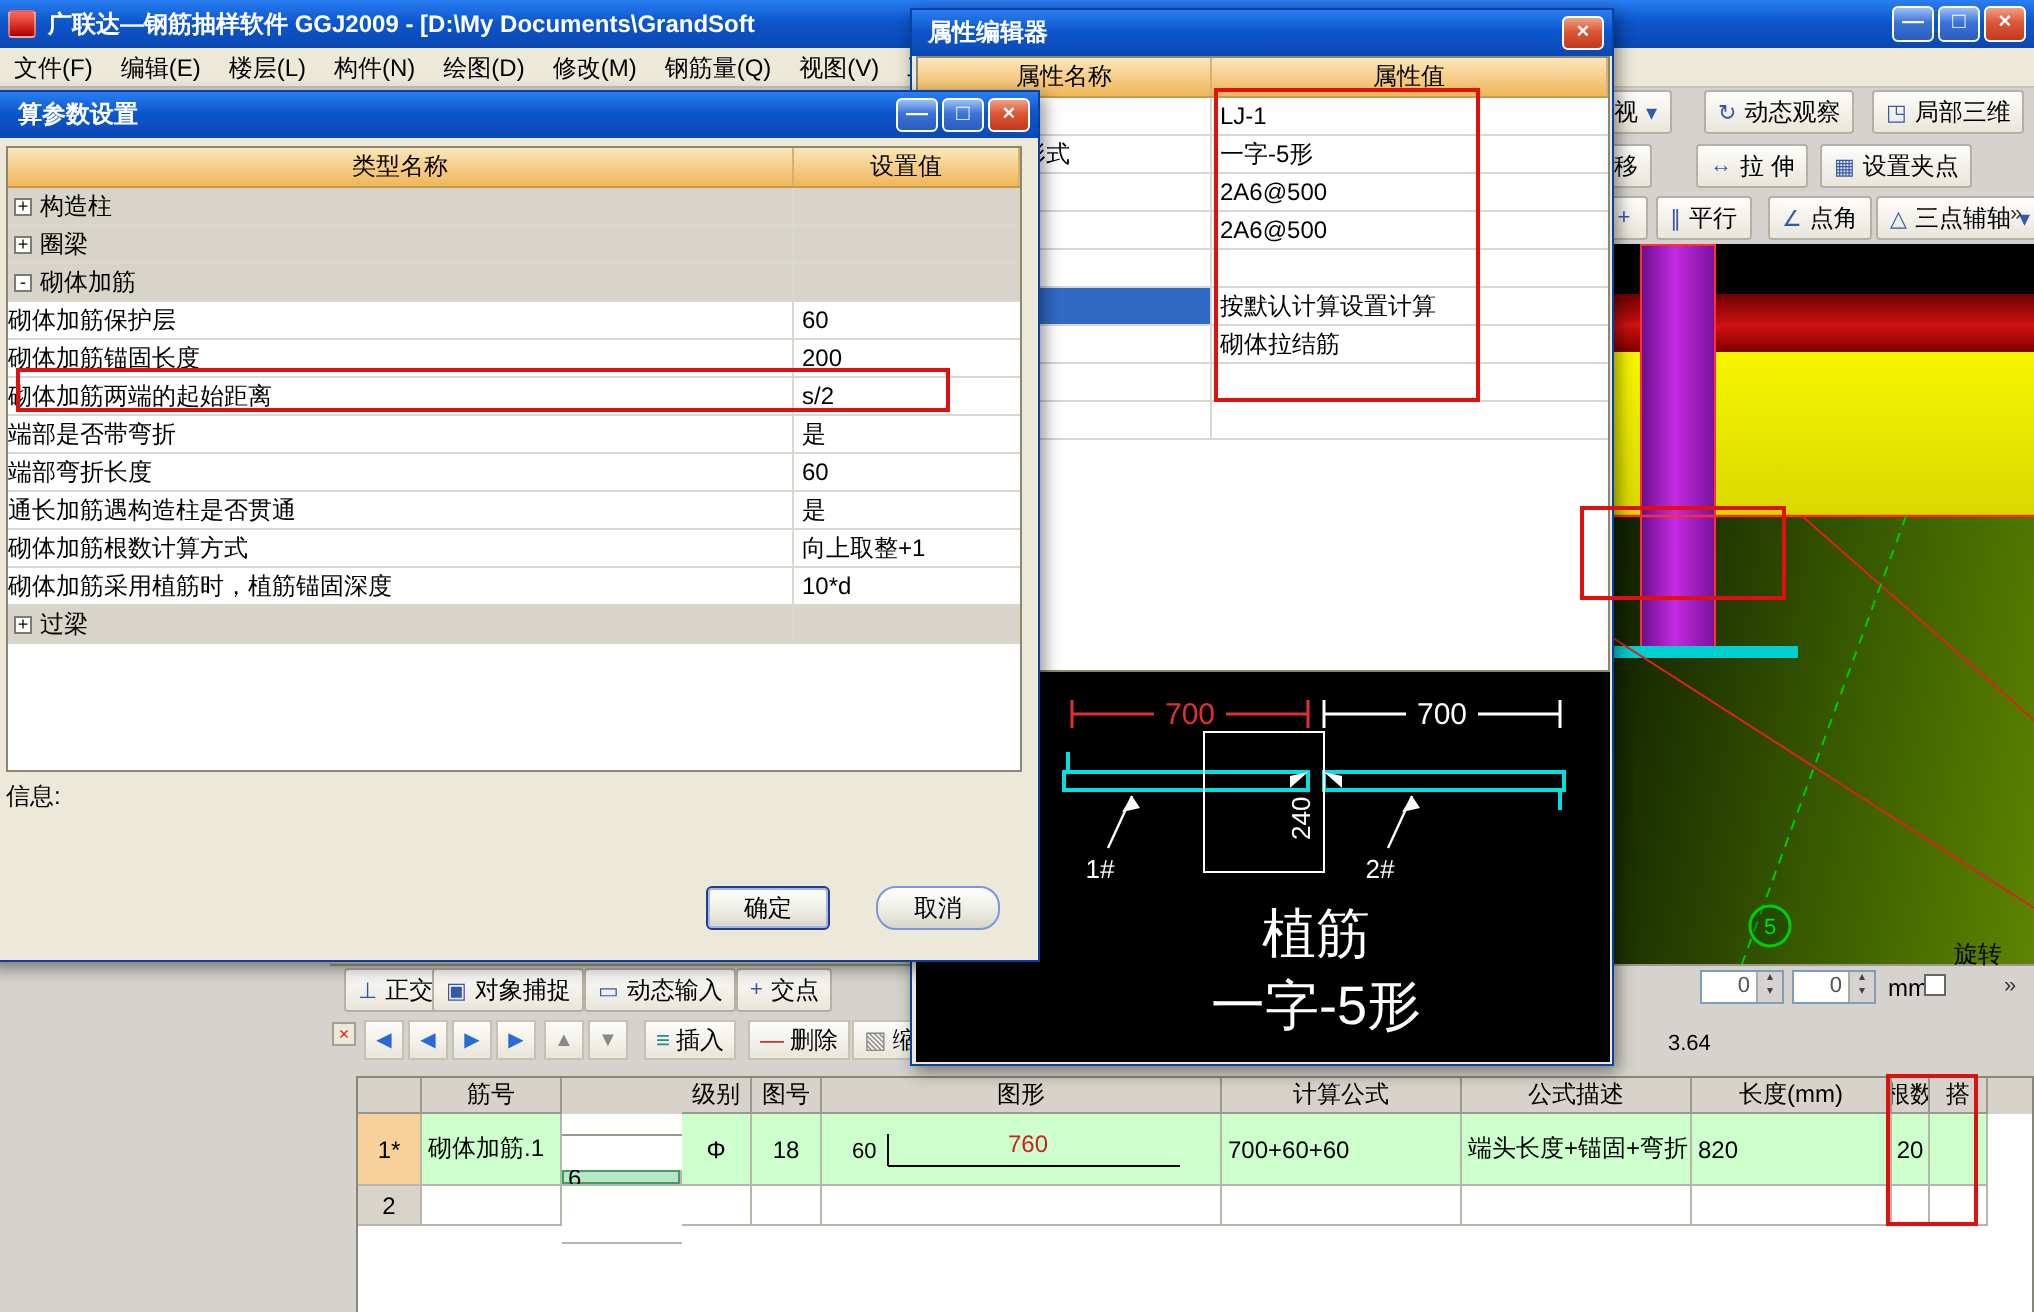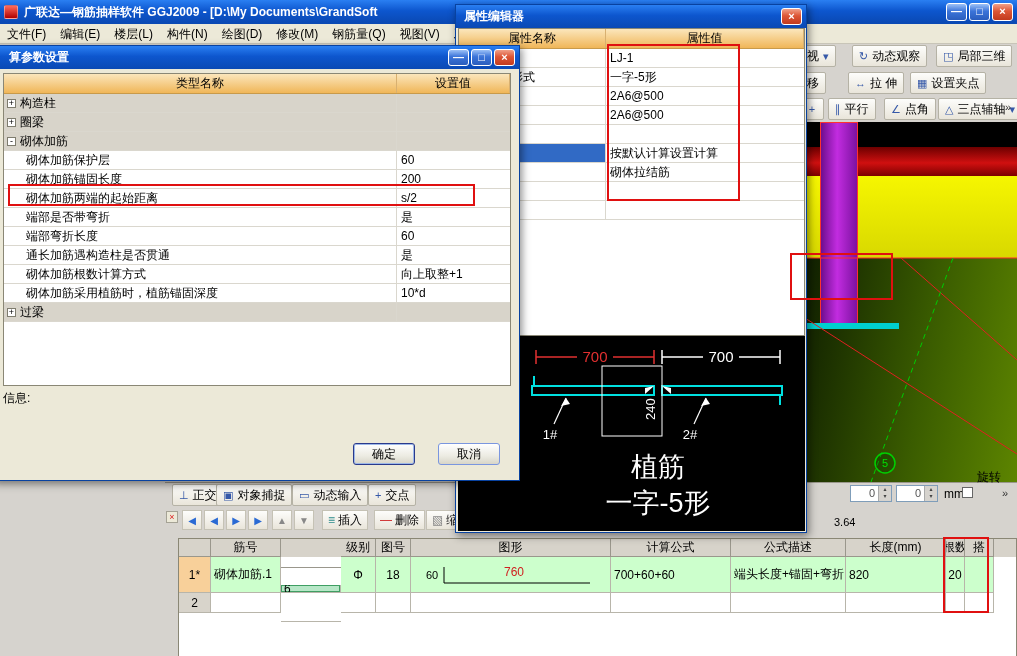--- a/index.html
+++ b/index.html
@@ -32,21 +32,21 @@
 .dlg-title{height:23px;background:linear-gradient(180deg,#2a7ff2,#0d56ce 45%,#0a49b4);display:flex;align-items:center;color:#fff;font-weight:bold;padding-left:8px;white-space:nowrap;}
 .dlg-btns{position:absolute;top:3px;right:4px;display:flex;gap:2px;}
 
 .grid{position:absolute;background:#fff;border:1px solid #8a8775;overflow:hidden;}
 .g-head{display:flex;height:20px;background:linear-gradient(#fbe6bc,#f0b658);border-bottom:1px solid #c89a4a;}
 .g-head>div{display:flex;align-items:center;justify-content:center;border-right:1px solid #d8b070;overflow:hidden;white-space:nowrap;}
 .g-row{display:flex;height:19px;border-bottom:1px solid #dad7ce;background:#fff;}
 .g-row.cat{background:#d8d4ca;}
 .gc-name{display:flex;align-items:center;overflow:hidden;white-space:nowrap;border-right:1px solid #dad7ce;}
 .gc-val{flex:1;display:flex;align-items:center;padding-left:4px;overflow:hidden;white-space:nowrap;}
-.child .gc-name{padding-left:22px;}
+.child .gc-name{}
 .tree-box{display:inline-block;width:9px;height:9px;border:1px solid #7e7c6e;background:#fff;font-size:9px;line-height:7px;text-align:center;margin:0 4px 0 3px;flex:none;}
 .gp-name{width:147px;display:flex;align-items:center;padding-left:4px;border-right:1px solid #dad7ce;overflow:hidden;white-space:nowrap;}
 .gp-val{flex:1;display:flex;align-items:center;padding-left:4px;overflow:hidden;white-space:nowrap;}
 .sel-blue{background:#316ac5;color:#fff;}
 .pbtn{position:absolute;width:62px;height:22px;background:linear-gradient(#ffffff,#ecebe2 60%,#d8d5c8);border:1px solid #7a96df;border-radius:3px;text-align:center;line-height:20px;cursor:default;}
 .pbtn.default{border:1px solid #2a3a8c;box-shadow:inset 0 0 0 1px #9db8e8;}
 
 .viewport{left:805px;top:122px;width:212px;height:360px;background:#000;overflow:hidden;z-index:1;}
 .vp-red{position:absolute;left:0;top:25px;width:212px;height:29px;background:linear-gradient(180deg,#6d0000,#d01010 55%,#7d0000);}
 .vp-yellow{position:absolute;left:0;top:54px;width:212px;height:82px;background:linear-gradient(180deg,#f6f600,#d8d800);}
@@ -424,19 +424,19 @@
     <div class="g-row cat">
       <div class="gc-name" style="width:393px;">
           <span class="tree-box">+</span>
           <span>过梁</span>
         </div>
       <div class="gc-val"></div>
     </div>
   </div>
   <div class="abs" style="left:10px;top:344px;">信息:</div>
   <div class="pbtn default" style="left:360px;top:397px;">确定</div>
-  <div class="pbtn" style="left:445px;top:397px;">取消</div>
+  <div class="pbtn" style="left:445px;top:397px;border-radius:10px;">取消</div>
 </div>
 
 <div class="anno" style="left:8px;top:184px;width:467px;height:22px;"></div>
 <div class="anno" style="left:607px;top:44px;width:133px;height:157px;"></div>
 <div class="anno" style="left:790px;top:253px;width:103px;height:47px;"></div>
 <div class="anno" style="left:943px;top:537px;width:46px;height:76px;"></div>
 
 </body></html>

